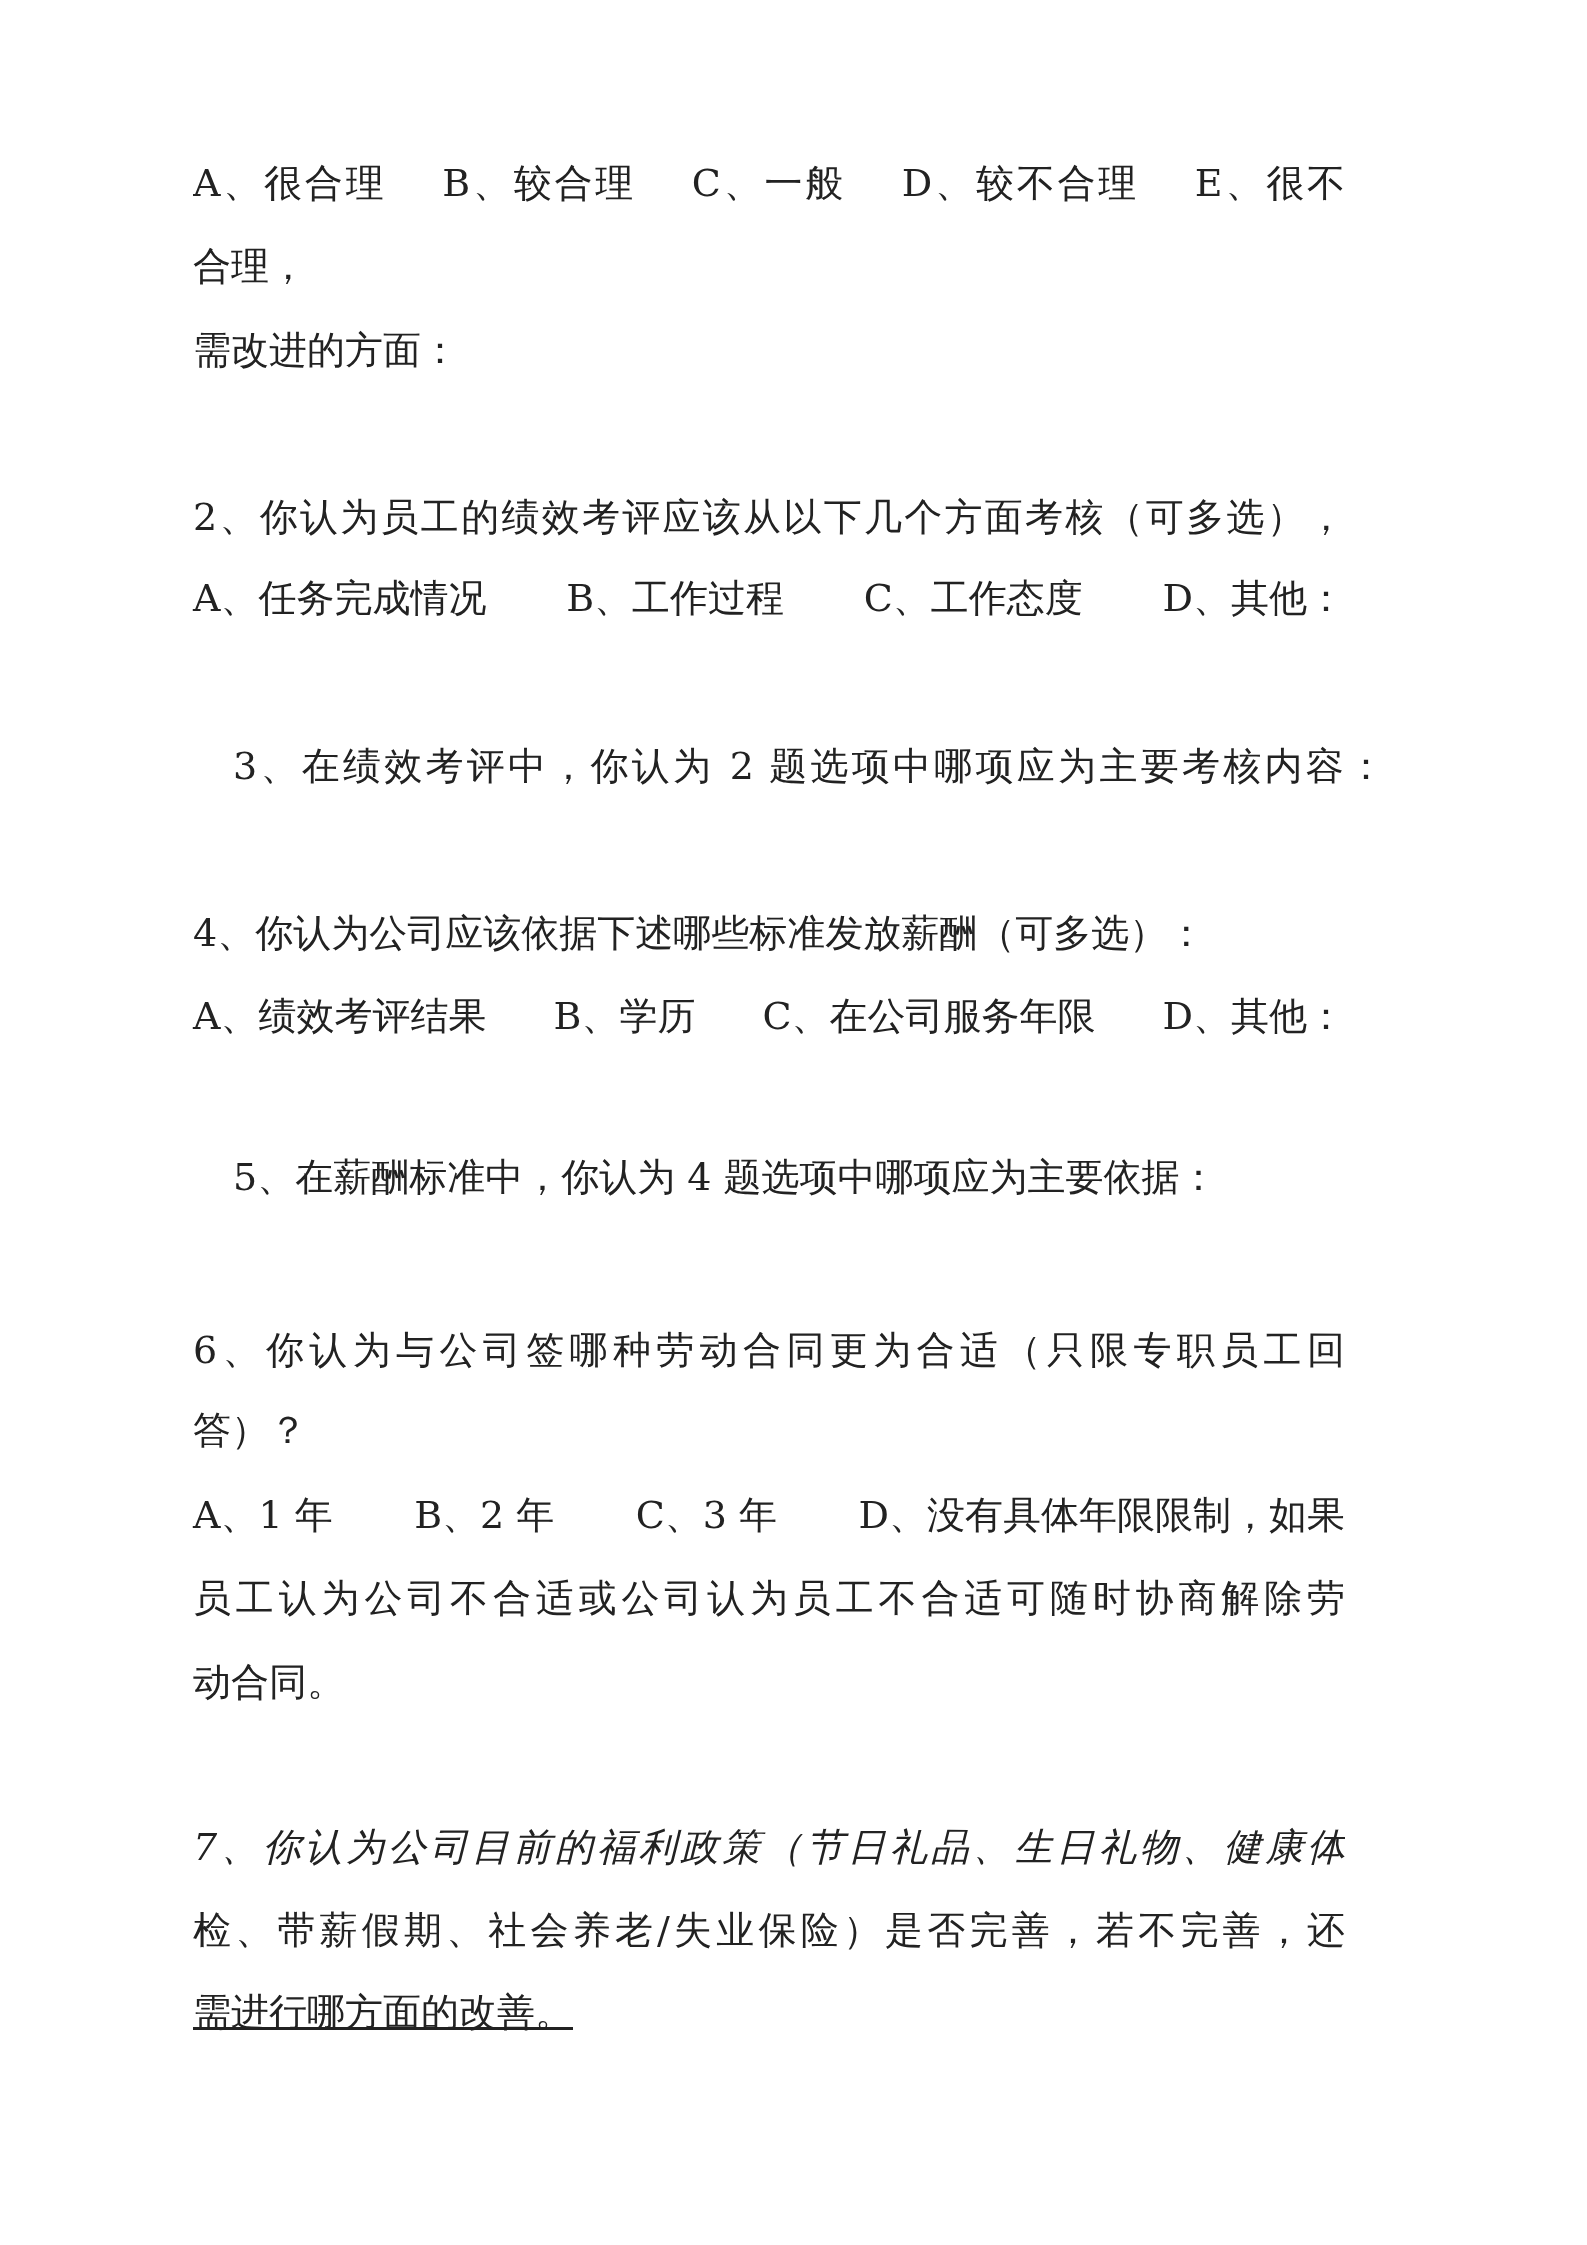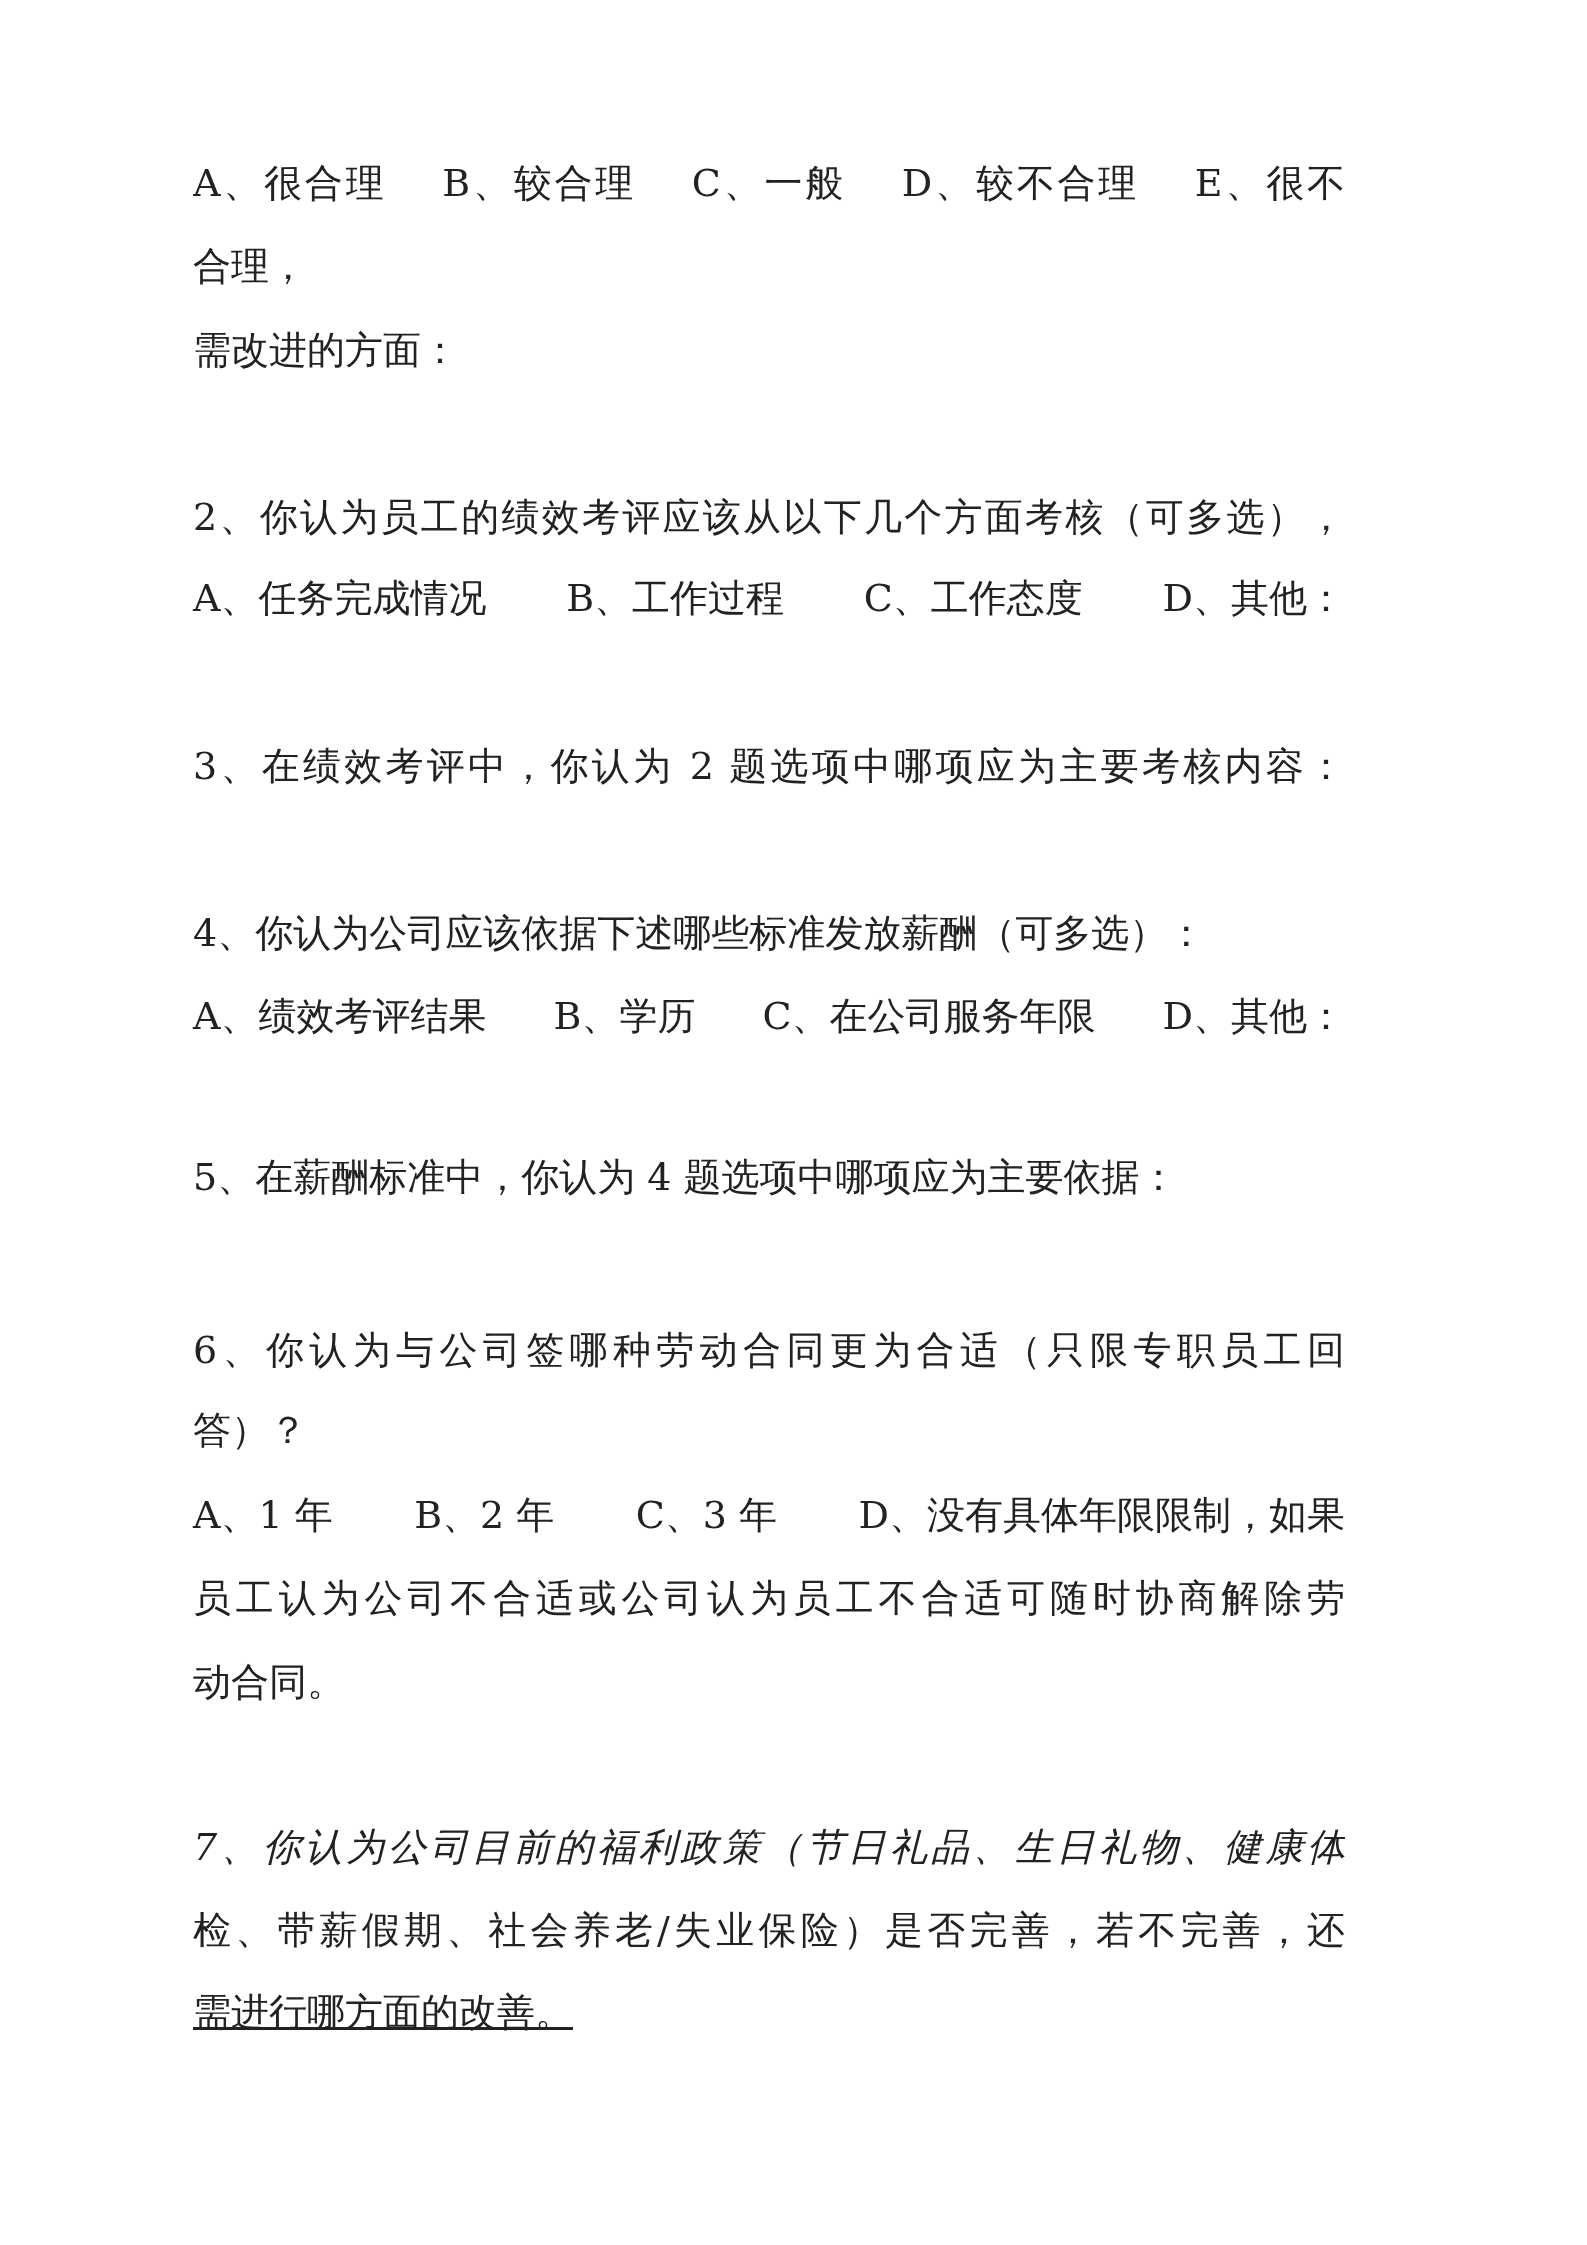--- a/index.html
+++ b/index.html
@@ -35,31 +35,31 @@
   <div class="line" style="top:325px;">需改进的方面：</div>
 
   <div class="line full" style="top:492px;">2、你认为员工的绩效考评应该从以下几个方面考核（可多选），</div>
   <div class="line opts" style="top:573px;">
     <span class="opt">A、任务完成情况</span>
     <span class="opt">B、工作过程</span>
     <span class="opt">C、工作态度</span>
     <span class="opt">D、其他：</span>
   </div>
 
-  <div class="line full" style="top:741px;">3、在绩效考评中，你认为 2 题选项中哪项应为主要考核内容：</div>
+  <div class="line full" style="top:741px;margin-left:40px;">3、在绩效考评中，你认为 2 题选项中哪项应为主要考核内容：</div>
 
   <div class="line" style="top:908px;">4、你认为公司应该依据下述哪些标准发放薪酬（可多选）：</div>
   <div class="line opts" style="top:991px;">
     <span class="opt">A、绩效考评结果</span>
     <span class="opt">B、学历</span>
     <span class="opt">C、在公司服务年限</span>
     <span class="opt">D、其他：</span>
   </div>
 
-  <div class="line" style="top:1152px;">5、在薪酬标准中，你认为 4 题选项中哪项应为主要依据：</div>
+  <div class="line" style="top:1152px;margin-left:40px;">5、在薪酬标准中，你认为 4 题选项中哪项应为主要依据：</div>
 
   <div class="line full" style="top:1325px;">6、你认为与公司签哪种劳动合同更为合适（只限专职员工回</div>
   <div class="line" style="top:1405px;">答）？</div>
   <div class="line opts" style="top:1490px;">
     <span class="opt">A、1 年</span>
     <span class="opt">B、2 年</span>
     <span class="opt">C、3 年</span>
     <span class="opt">D、没有具体年限限制，如果</span>
   </div>
   <div class="line full" style="top:1573px;">员工认为公司不合适或公司认为员工不合适可随时协商解除劳</div>

